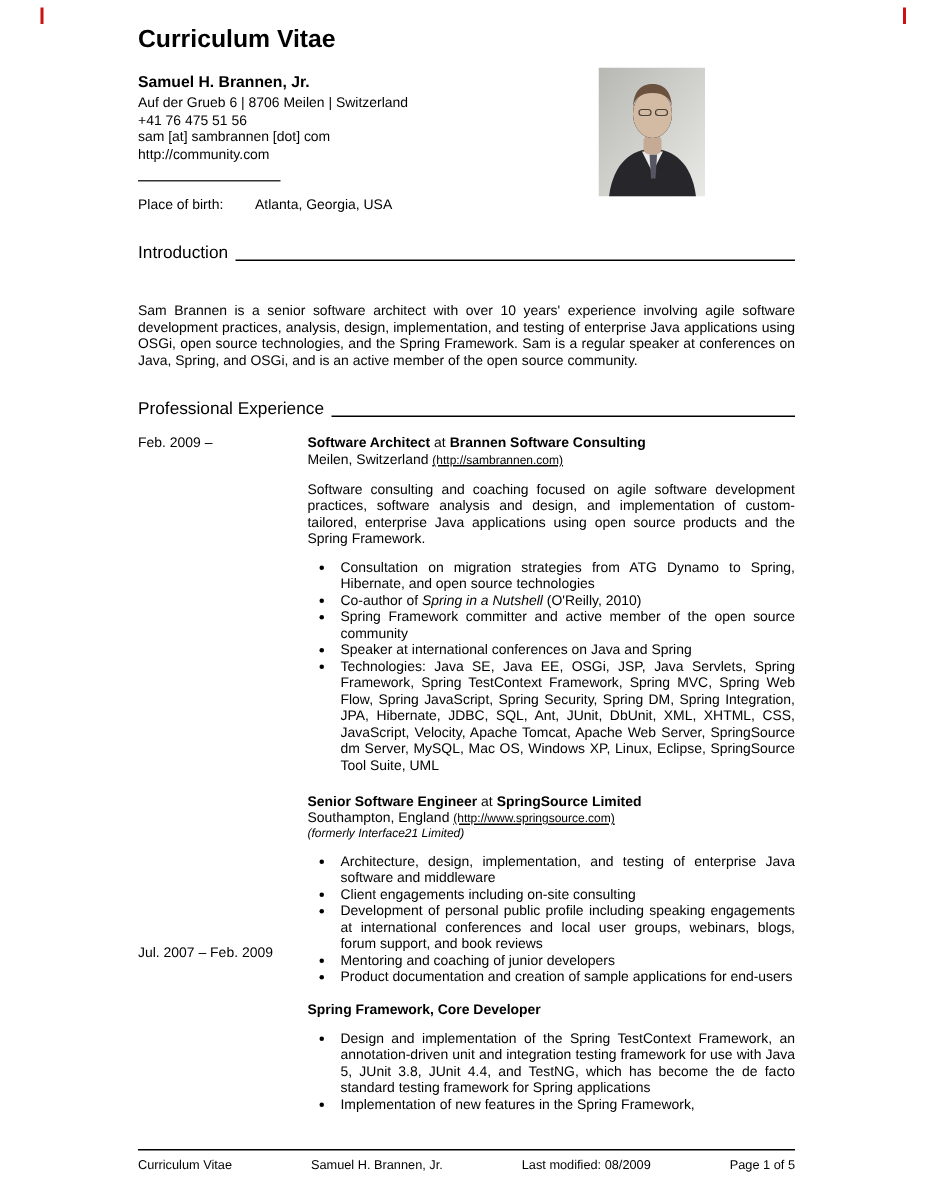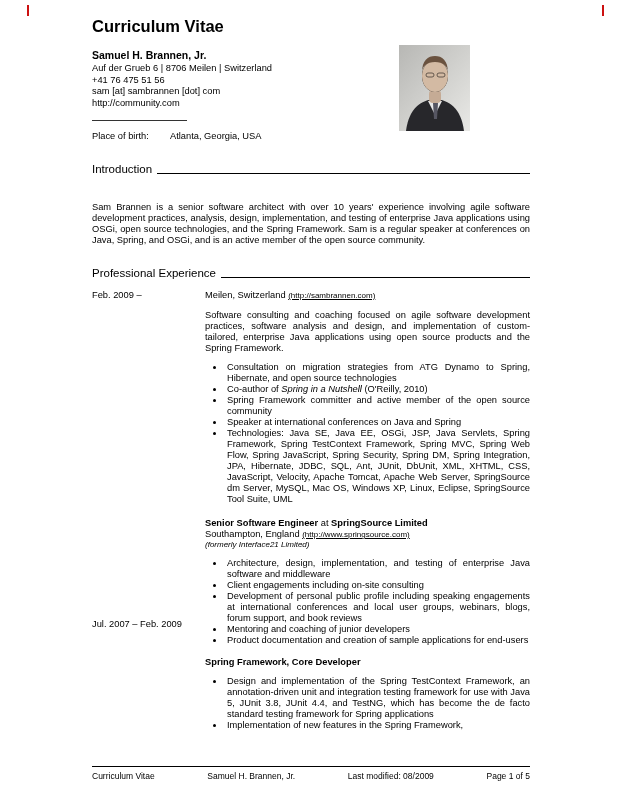--- a/index.html
+++ b/index.html
@@ -108,20 +108,25 @@
 
     <div class="section-heading">
       <span>Professional Experience</span>
       <span class="rule"></span>
     </div>
 
     <div class="job">
       <div class="job-date">Feb. 2009 –</div>
       <div class="job-body">
         <div>
+          <span class="bold">Software Architect</span>
+          <span>at</span>
+          <span class="bold">Brannen Software Consulting</span>
+        </div>
+        <div>
           <span>Meilen, Switzerland</span>
           <span class="link">(http://sambrannen.com)</span>
         </div>
         <div class="job-desc">Software consulting and coaching focused on agile software development practices, software analysis and design, and implementation of custom-tailored, enterprise Java applications using open source products and the Spring Framework.</div>
         <ul class="bullets">
           <li>Consultation on migration strategies from ATG Dynamo to Spring, Hibernate, and open source technologies</li>
           <li>
             <span>Co-author of</span>
             <span class="italic">Spring in a Nutshell</span>
             <span>(O'Reilly, 2010)</span>

